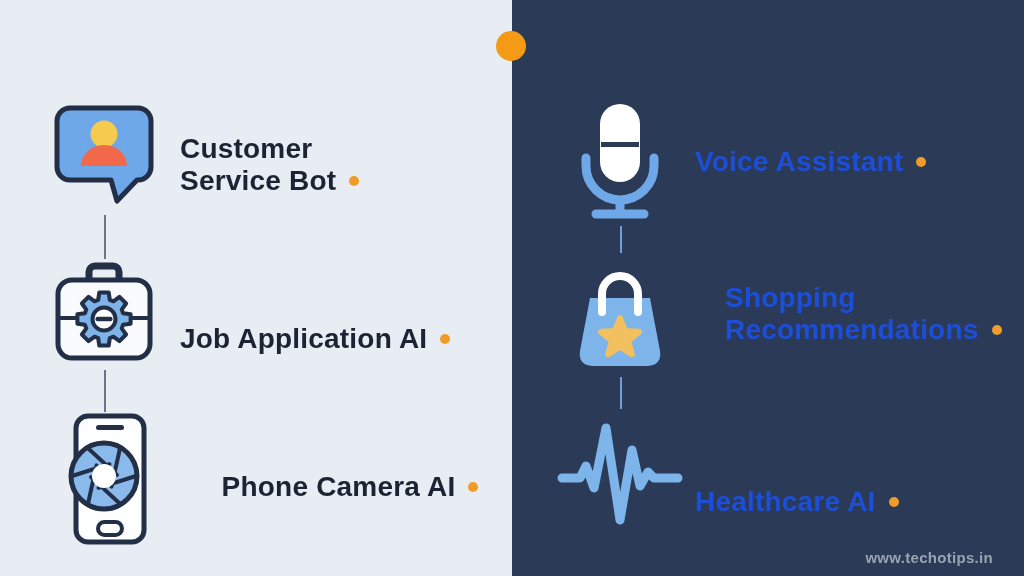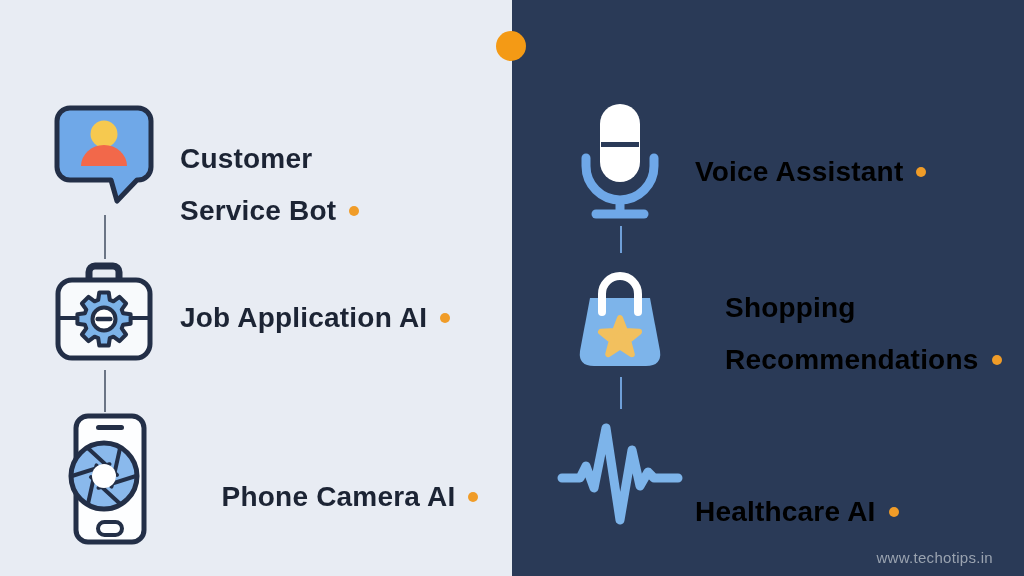--- a/index.html
+++ b/index.html
@@ -27,51 +27,51 @@
   .icon svg { display: block; }
   .connector {
     position: absolute; width: 2px;
   }
   .connector.left-side { background: #6b7585; }
   .connector.right-side { background: #6f9fd8; }
   .label {
     position: absolute;
     font-weight: 700;
     font-size: 28px;
-    line-height: 52px;
+    line-height: 32px;
     letter-spacing: 0.2px;
   }
   .label.dark-text { color: #1c2434; }
-  .label.light-text { color: #000000; }
+  .label.light-text { color: #1d4ed8; }
   .bullet {
     display: inline-block;
     width: 10px; height: 10px; border-radius: 50%;
     background: #f09c28;
     margin-left: 13px;
     vertical-align: middle;
     transform: translateY(-2px);
   }
   .watermark {
     position: absolute; right: 31px; top: 549px;
-    font-size: 15px; font-weight: 400;
+    font-size: 15px; font-weight: 700;
     color: #9aa3b0; letter-spacing: 0.3px;
   }
   
   .icon-chat      { left: 53px;  top: 103px; }
   .icon-briefcase { left: 52px;  top: 260px; }
   .icon-phone     { left: 60px;  top: 412px; }
   .icon-mic       { left: 576px; top: 100px; }
   .icon-bag       { left: 570px; top: 254px; }
   .icon-heart     { left: 556px; top: 416px; }
   .conn-l1 { left: 104px; top: 215px; height: 44px; }
   .conn-l2 { left: 104px; top: 370px; height: 42px; }
   .conn-r1 { left: 620px; top: 226px; height: 27px; }
   .conn-r2 { left: 620px; top: 377px; height: 32px; }
   .label-l1 { left: 180px; top: 133px; width: 215px; }
-  .label-l2 { left: 180px; top: 292px; width: 340px; }
+  .label-l2 { left: 180px; top: 323px; width: 340px; }
   .label-l3 { left: 180px; top: 471px; width: 340px; text-align: center; }
   .label-r1 { left: 695px; top: 146px; width: 330px; }
   .label-r2 { left: 725px; top: 282px; width: 330px; }
   .label-r3 { left: 695px; top: 486px; width: 330px; }
 </style>
 </head>
 <body>
 
 <div class="canvas">
 

